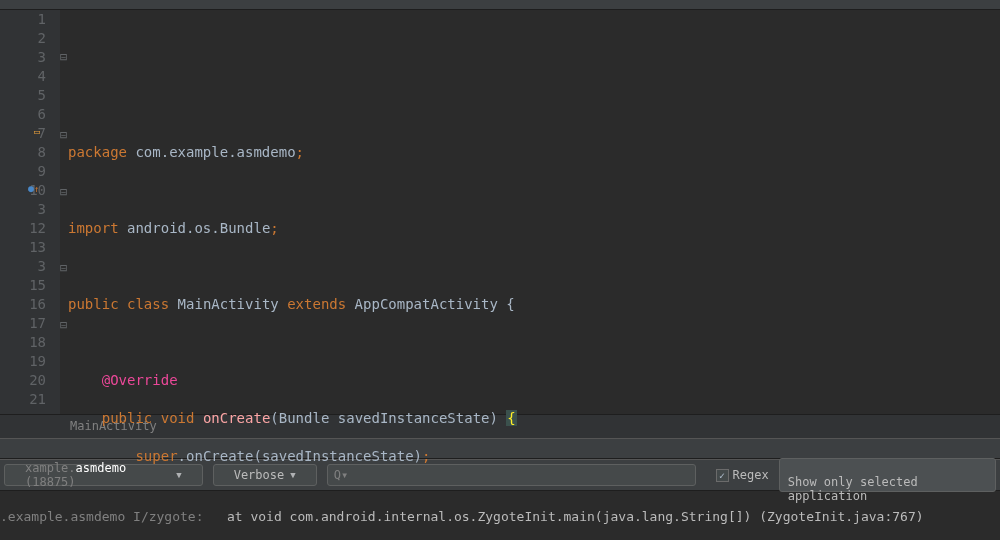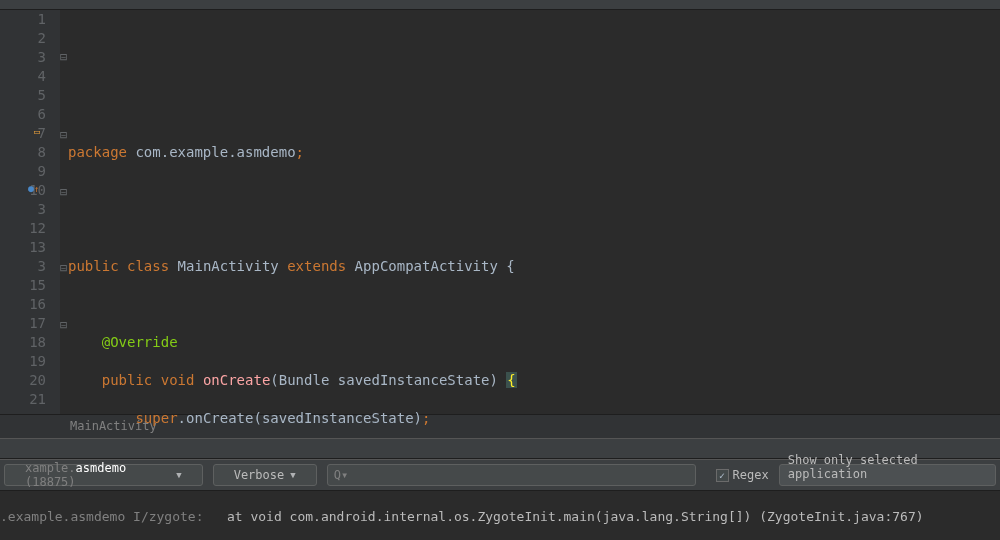--- a/index.html
+++ b/index.html
@@ -48,21 +48,21 @@
     white-space: pre;
     position: relative;
     flex: 1;
     font-size: 14px;
     line-height: 19px;
   }
   .gutter .ln { height: 19px; line-height: 19px; }
   .code .cl { height: 19px; line-height: 19px; }
   .k { color: #cc7832; }
   .c-type { color: #a9b7c6; }
-  .ann { color: #84cc16; }
+  .ann { color: #ec4899; }
   .mname { color: #fca5a5; }
   .pkg { color: #a9b7c6; margin-top: 36px; }
   .semi { color: #cc7832; }
   .brace { color: #a9b7c6; }
   .hl-brace { background: #3b514d; color: #ffef28; padding: 0 1px; }
   .breadcrumb {
     background: #313335;
     color: #808080;
     font-size: 12px;
     padding: 4px 70px;
@@ -119,25 +119,25 @@
     border: 1px solid #6b6b6b;
     display: inline-flex;
     align-items: center;
     justify-content: center;
     font-size: 10px;
     color: #a9b7c6;
   }
   .btn-outline {
     background: #4c5052;
     border: 1px solid #5e6060;
-    padding: 4px 8px;
+    padding: 16px 8px;
     height: 22px;
     border-radius: 3px;
     display: flex;
-    align-items: flex-end;
+    align-items: flex-start;
   }
   .spacer { flex: 1; }
   .console-output {
     font-size: 13px;
     color: #bbbbbb;
     padding: 2px 0;
     line-height: 16px;
     white-space: pre;
   }
   .muted { color: #808080; }
@@ -184,20 +184,21 @@
 
   <div class="code">
     <span class="fold-marker" style="top:38px;">⊟</span>
     <span class="fold-marker" style="top:116px;">⊟</span>
     <span class="fold-marker" style="top:173px;">⊟</span>
     <span class="fold-marker" style="top:249px;">⊟</span>
     <span class="fold-marker" style="top:306px;">⊟</span>
 
 <div class="cl"><span class="k">package </span><span class="pkg">com.example.asmdemo</span><span class="semi">;</span></div>
 <div class="cl"></div>
+<div class="cl"><span class="k">import </span><span class="pkg">android.os.Bundle</span><span class="semi">;</span></div>
 <div class="cl"></div>
 <div class="cl"><span class="k">public </span><span class="k">class </span><span class="c-type">MainActivity </span><span class="k">extends </span><span class="c-type">AppCompatActivity </span><span class="brace">{</span></div>
 <div class="cl"></div>
 <div class="cl">    <span class="ann">@Override</span></div>
 <div class="cl">    <span class="k">public </span><span class="k">void </span><span class="mname">onCreate</span><span class="brace">(</span><span class="c-type">Bundle </span><span class="c-type">savedInstanceState</span><span class="brace">) </span><span class="hl-brace">{</span></div>
 <div class="cl">        <span class="k">super</span><span>.onCreate(savedInstanceState)</span><span class="semi">;</span></div>
 
 
 
 

